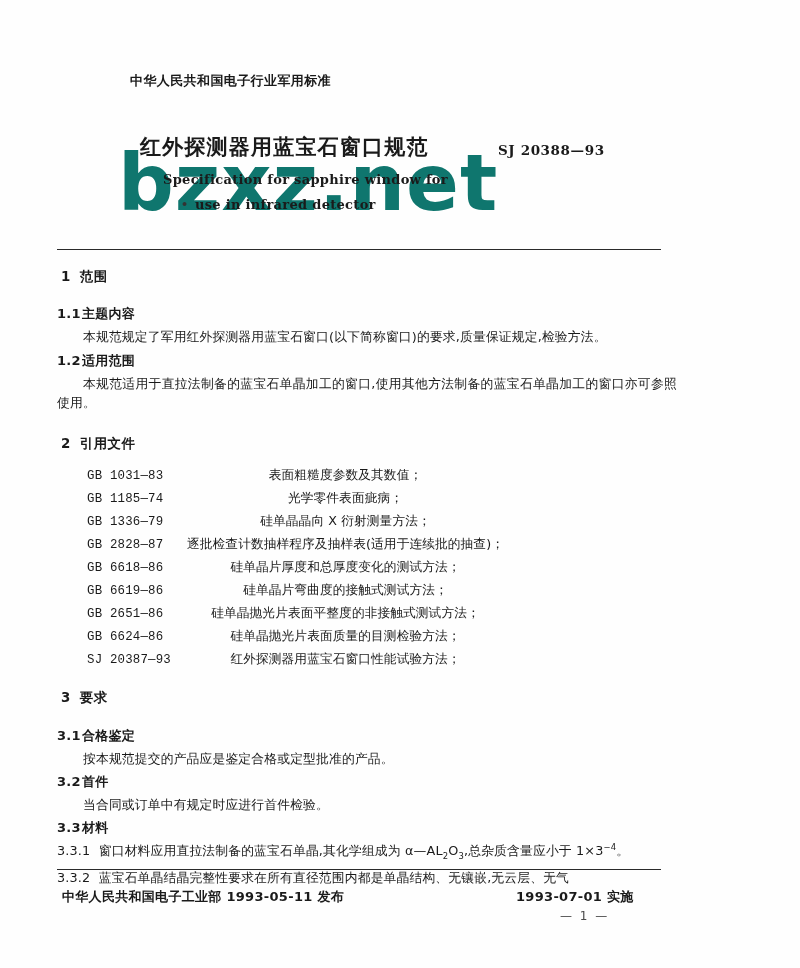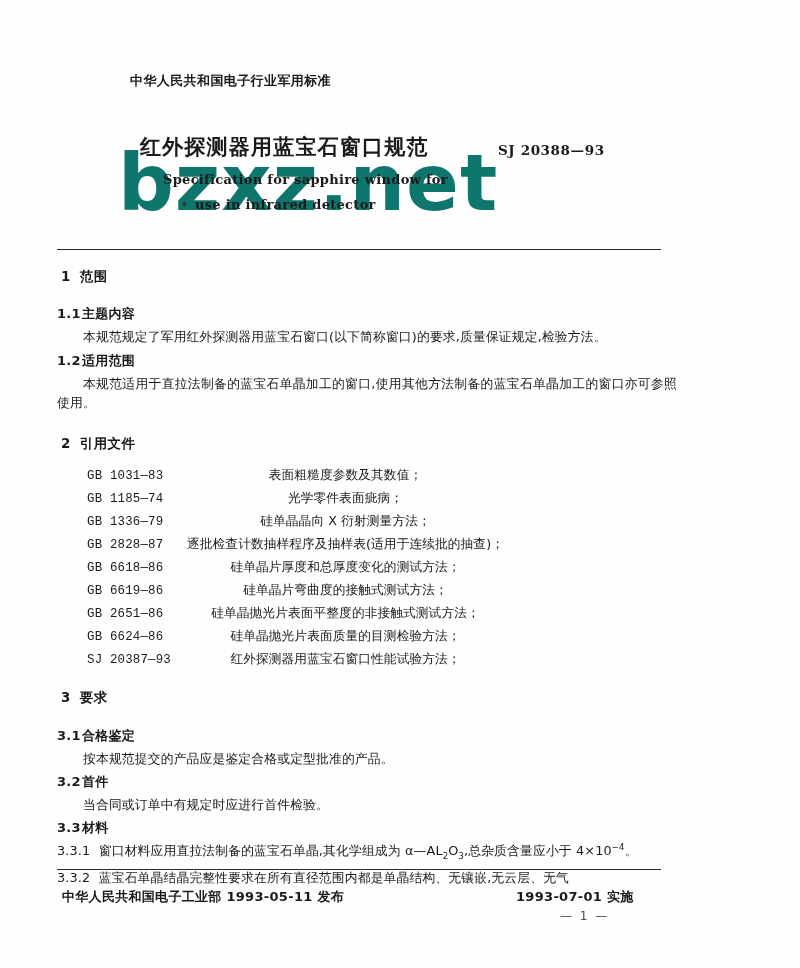--- a/index.html
+++ b/index.html
@@ -341,21 +341,21 @@
 
       <div class="gap-sm"></div>
 
       <div class="sec-h2">
         <span class="num">3.3</span><span>材料</span>
       </div>
 
       <div class="gap-sm"></div>
 
       <div class="para">
-        <span>3.3.1</span><span>&nbsp;&nbsp;</span><span>窗口材料应用直拉法制备的蓝宝石单晶,其化学组成为 α—AL</span><sub>2</sub><span>O</span><sub>3</sub><span>,总杂质含量应小于 4×10</span><sup>−4</sup><span>。</span>
+        <span>3.3.1</span><span>&nbsp;&nbsp;</span><span>窗口材料应用直拉法制备的蓝宝石单晶,其化学组成为 α—AL</span><sub>2</sub><span>O</span><sub>3</sub><span>,总杂质含量应小于 1×3</span><sup>−4</sup><span>。</span>
       </div>
 
       <div class="gap-sm"></div>
 
       <div class="para">
         <span>3.3.2</span><span>&nbsp;&nbsp;</span><span>蓝宝石单晶结晶完整性要求在所有直径范围内都是单晶结构、无镶嵌,无云层、无气</span>
       </div>
 
     </div>
 

